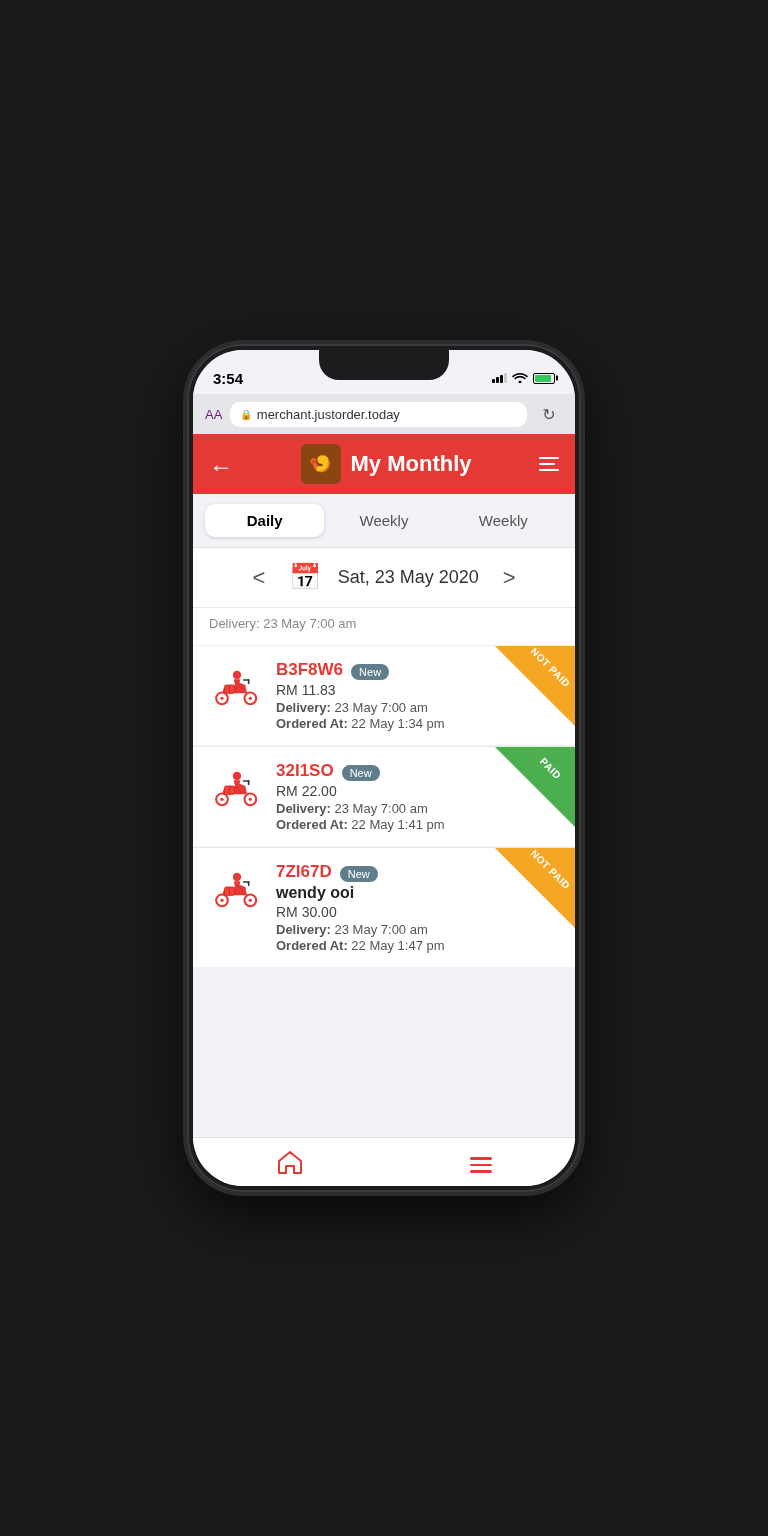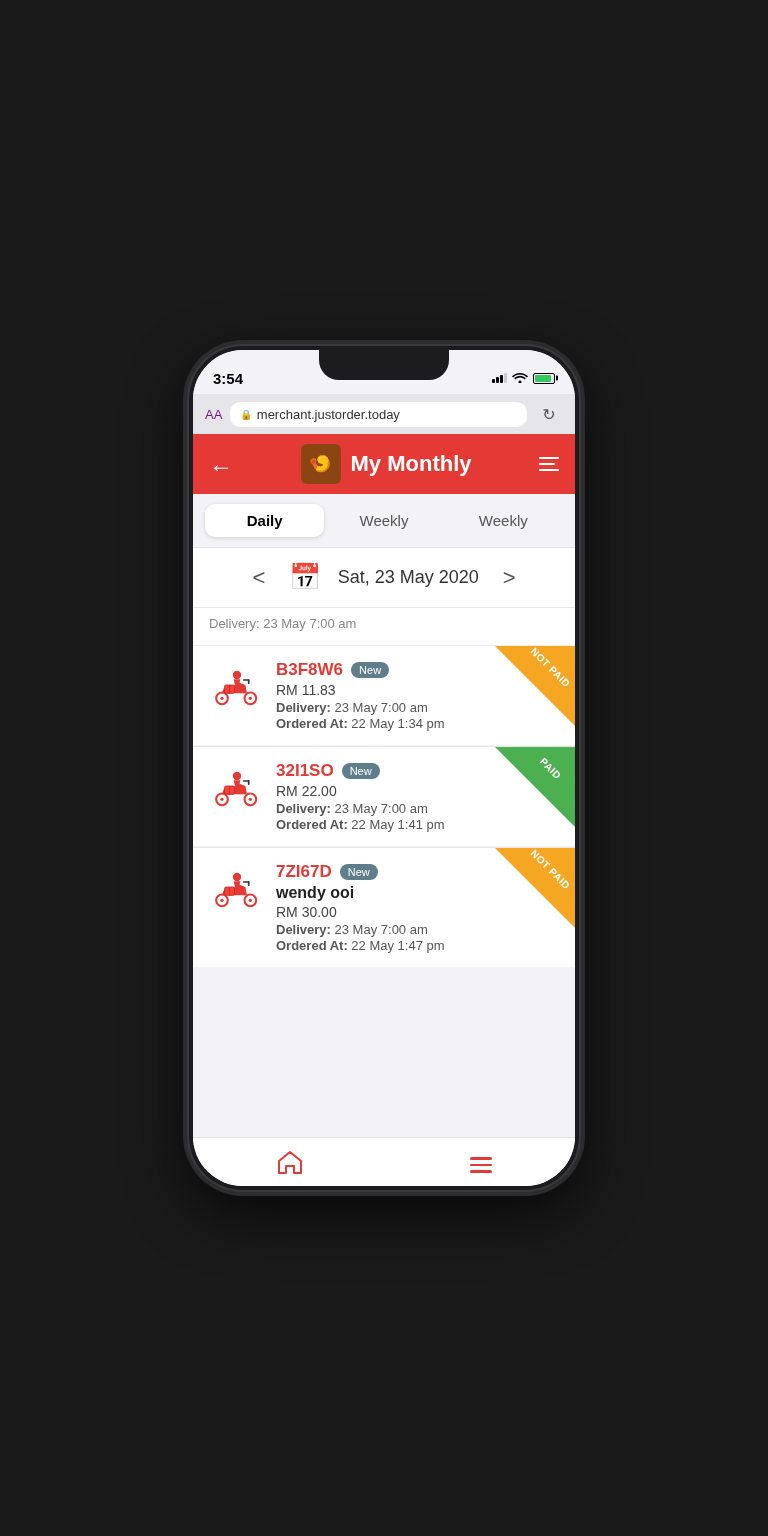--- a/index.html
+++ b/index.html
@@ -285,21 +285,21 @@
       width: 50px;
       height: 45px;
     }
 
     .order-info {
       flex: 1;
     }
 
     .order-top {
       display: flex;
-      align-items: center;
+      align-items: flex-end;
       gap: 8px;
       margin-bottom: 2px;
     }
 
     .order-id {
       font-size: 17px;
       font-weight: 700;
       color: #e53935;
     }
 

